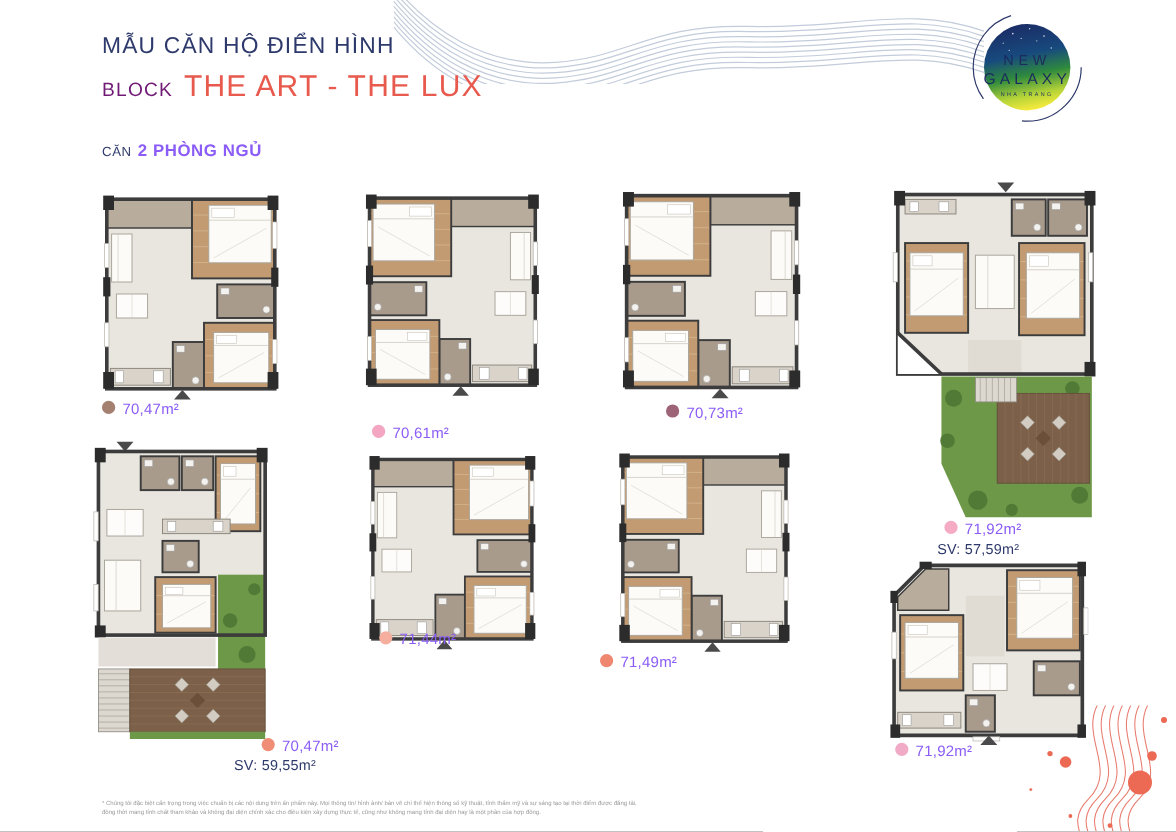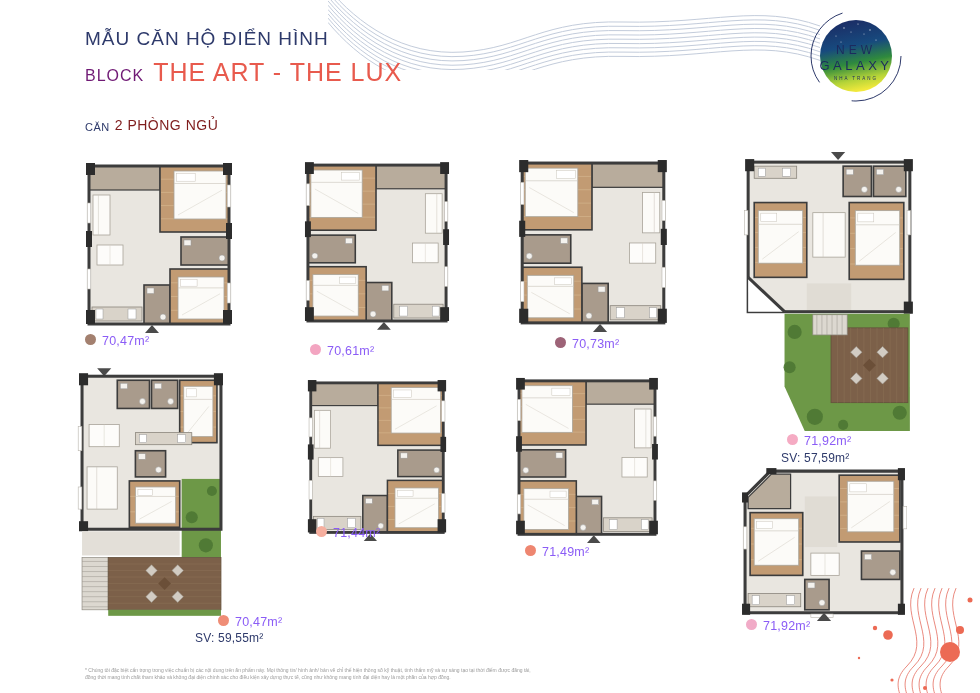--- a/index.html
+++ b/index.html
@@ -6,21 +6,21 @@
   html,body{background:#9a9a9a}
   #page{position:relative;width:980px;height:693px;background:#ffffff;overflow:hidden;
         font-family:"Liberation Sans",sans-serif}
   .abs{position:absolute}
   .page-title{left:85px;top:28px;font-size:19px;font-weight:500;letter-spacing:1px;color:#2e3a6b}
   .block-line{left:85px;top:58px;display:flex;align-items:baseline;gap:9px}
   .block-prefix{font-size:16px;font-weight:500;letter-spacing:1px;color:#701a75}
   .block-name{font-size:25px;font-weight:500;letter-spacing:1px;color:#e85a4d}
   .can-line{left:85px;top:117px;display:flex;align-items:flex-end;gap:5px}
   .can-prefix{font-size:11px;font-weight:500;letter-spacing:.5px;color:#2e3a6b}
-  .can-type{font-size:14px;font-weight:400;letter-spacing:.5px;color:#7f1d1d}
+  .can-type{font-size:14px;font-weight:700;letter-spacing:.5px;color:#8b5cf6}
   .plan{position:absolute}
   .plan svg{width:100%;height:100%;display:block}
   .unit-label{position:absolute;display:flex;align-items:flex-start;gap:6px;
               color:#8b5cf6;font-size:12.5px;letter-spacing:.2px}
   .dot{width:11px;height:11px;border-radius:50%;flex:0 0 auto}
   .sv-label{position:absolute;color:#2e3a6b;font-size:12px;letter-spacing:.2px}
   .disclaimer{left:85px;top:667px;width:465px;font-size:5px;line-height:7px;color:#9b9b9b}
   .deco{pointer-events:none}
 </style>
 </head>
@@ -518,21 +518,21 @@
         <rect x="3.2" y="60" width="3.6" height="22" fill="#fff" stroke="#b9b5ad" stroke-width="0.6"></rect>
         <rect x="70" y="146.2" width="22" height="3.4" fill="#fff" stroke="#b9b5ad" stroke-width="0.6"></rect>
         <path d="M76,153 L90,153 L83,145 Z" fill="#4a4a4a"></path>
       </svg>
     </div>
 
   <div class="unit-label" style="left:85px;top:334px">
     <span class="dot" style="background: rgb(163, 128, 111);"></span>
     <span>70,47m²</span>
   </div>
-  <div class="unit-label" style="left:310px;top:344px">
+  <div class="unit-label" style="left:310px;top:354px">
     <span class="dot" style="background: rgb(243, 165, 193);"></span>
     <span>70,61m²</span>
   </div>
   <div class="unit-label" style="left:555px;top:337px">
     <span class="dot" style="background: rgb(157, 99, 119);"></span>
     <span>70,73m²</span>
   </div>
   <div class="unit-label" style="left:787px;top:434px">
     <span class="dot" style="background: rgb(245, 171, 195);"></span>
     <span>71,92m²</span>
@@ -540,21 +540,21 @@
   <div class="sv-label" style="left:781px;top:451px">SV: 57,59m²</div>
   <div class="unit-label" style="left:218px;top:615px">
     <span class="dot" style="background: rgb(239, 141, 118);"></span>
     <span>70,47m²</span>
   </div>
   <div class="sv-label" style="left:195px;top:631px">SV: 59,55m²</div>
   <div class="unit-label" style="left:316px;top:526px">
     <span class="dot" style="background: rgb(246, 175, 159);"></span>
     <span>71,44m²</span>
   </div>
-  <div class="unit-label" style="left:525px;top:545px">
+  <div class="unit-label" style="left:500px;top:545px">
     <span class="dot" style="background: rgb(238, 134, 112);"></span>
     <span>71,49m²</span>
   </div>
   <div class="unit-label" style="left:746px;top:619px">
     <span class="dot" style="background: rgb(241, 171, 199);"></span>
     <span>71,92m²</span>
   </div>
 
   <div class="abs deco" style="left:855px;top:588px" id="coral-waves"><svg width="125" height="105" viewBox="0 0 125 105">
         <path d="M62,-5 C42,25 78,52 52,78 C40,90 42,100 47,112" transform="translate(0,0)" fill="none" stroke="#e87d70" stroke-width="0.9"></path>

